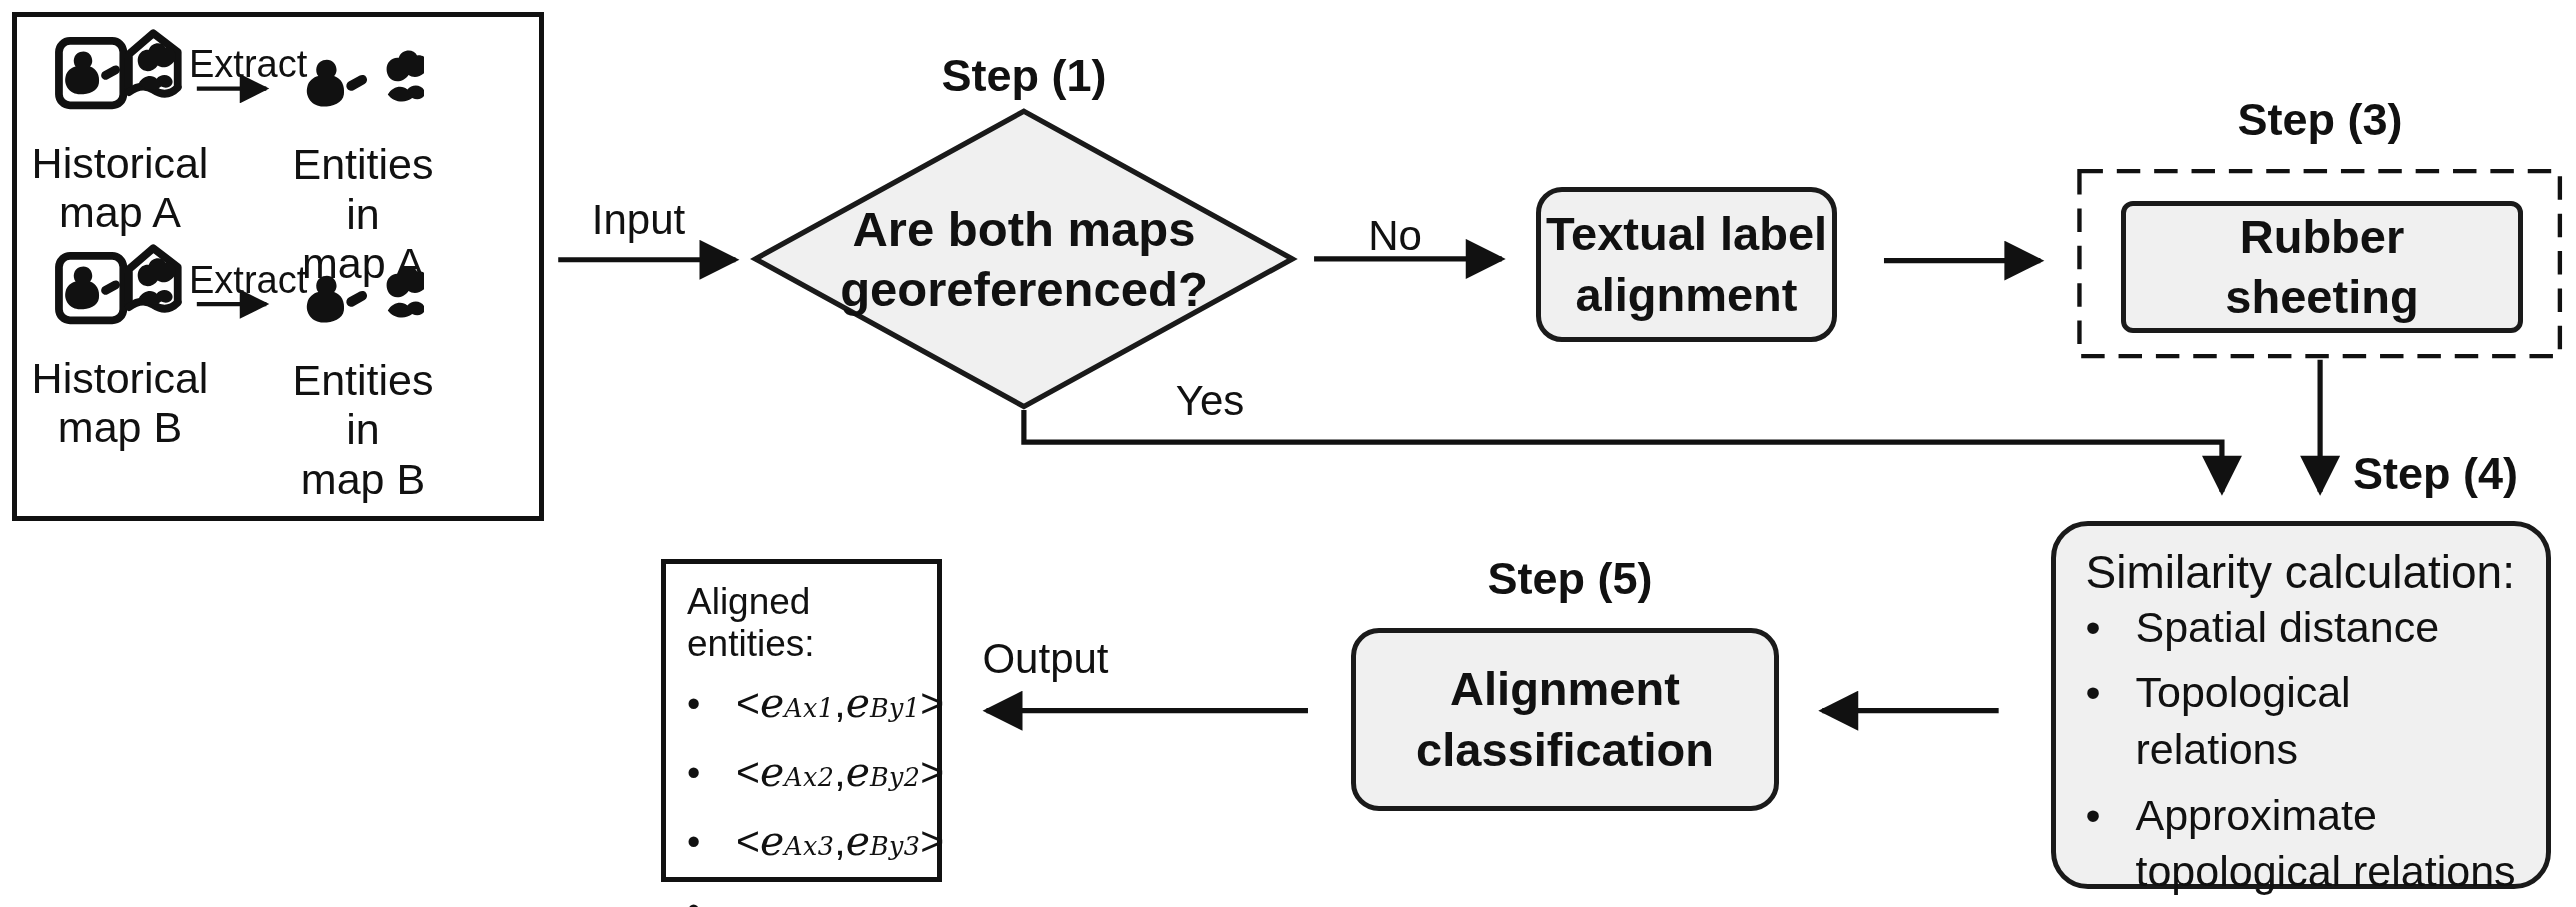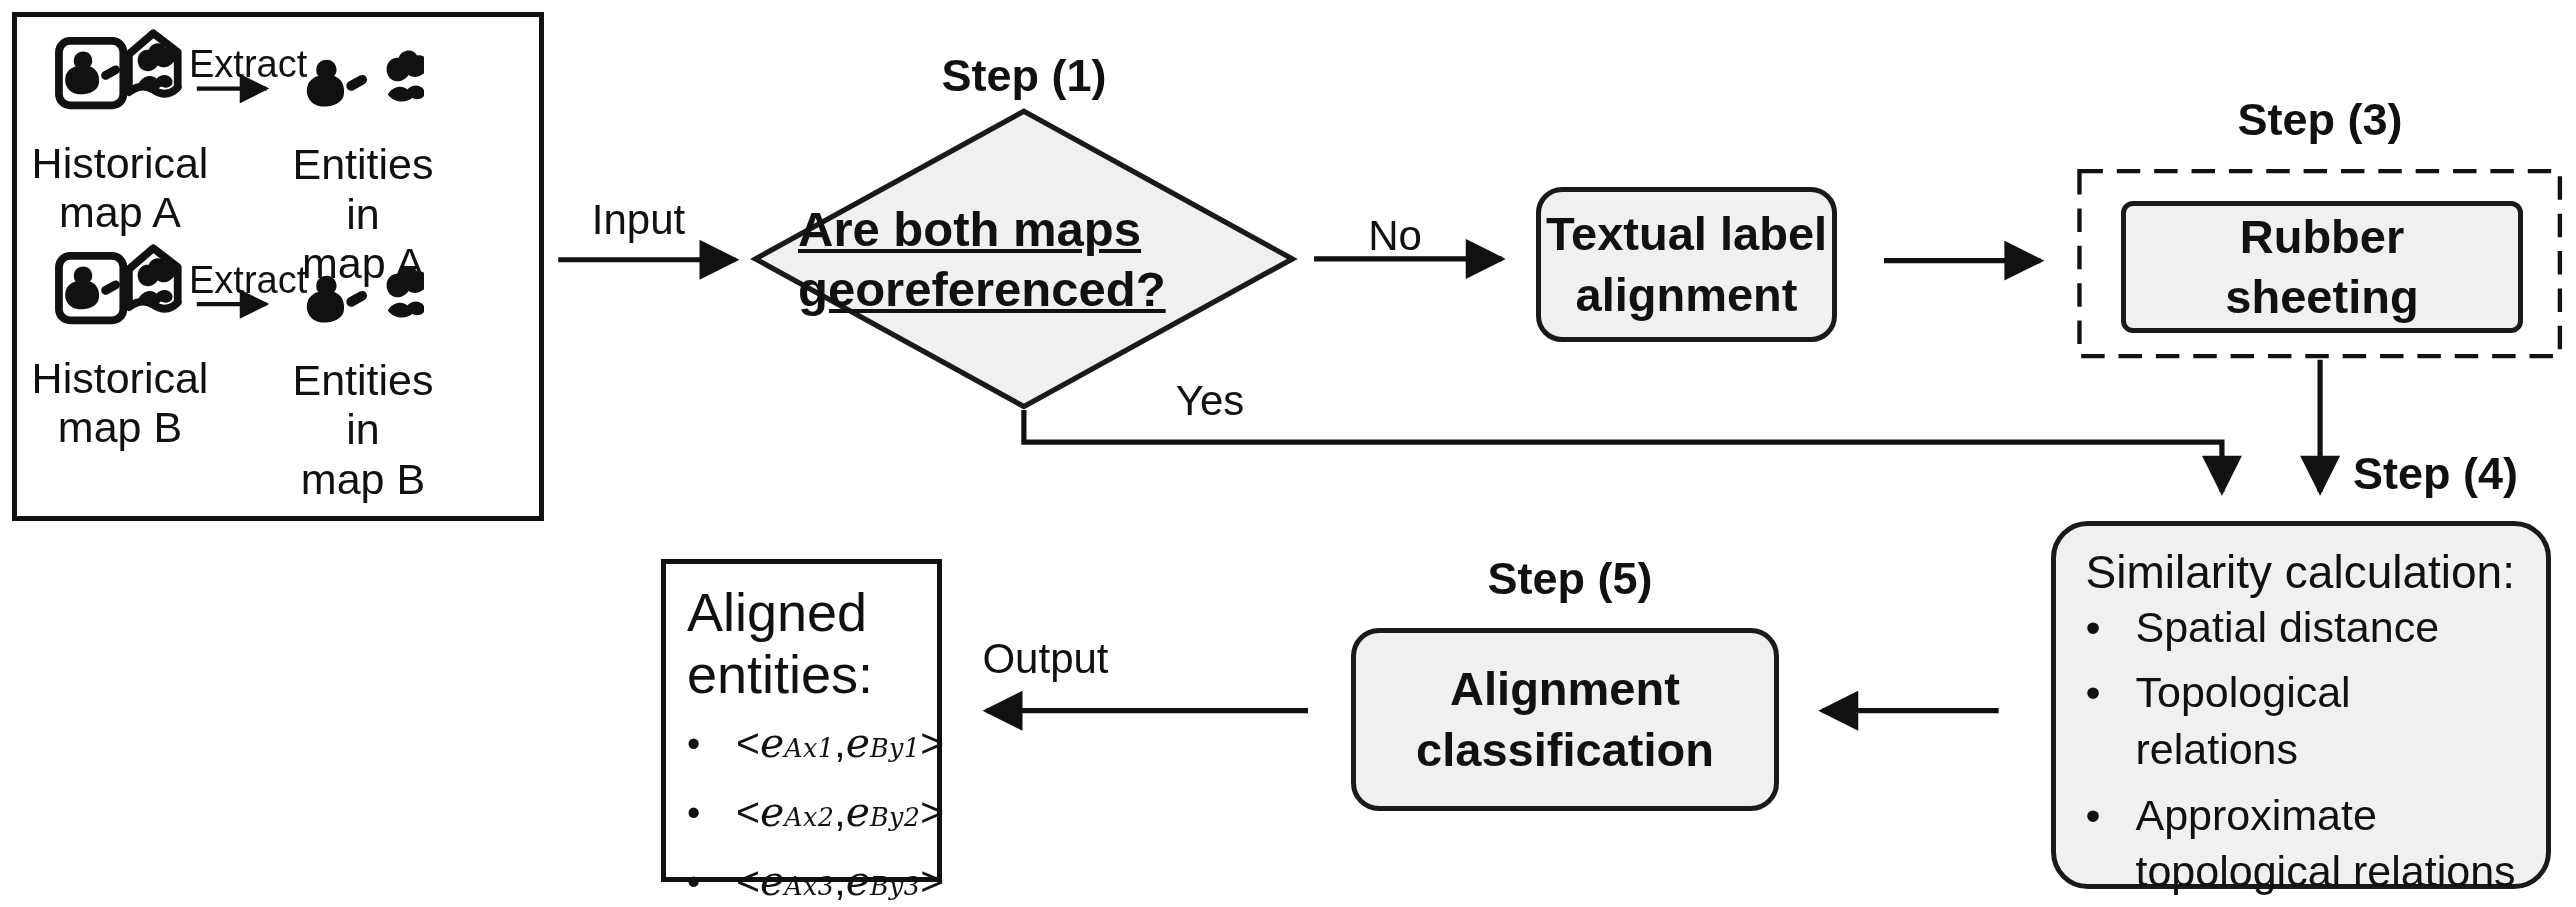--- a/index.html
+++ b/index.html
@@ -28,37 +28,37 @@
   .step-title { font-size:45px; font-weight:bold; text-align:center; white-space:nowrap; }
 
   
   .node {
     box-sizing:border-box; background:#f0f0f0; border:5.2px solid #1a1a1a;
     display:flex; align-items:center; justify-content:center;
     font-size:47px; font-weight:bold; text-align:center;
     line-height:1.28; white-space:pre-line;
   }
   .diamond-text {
-    font-size:49px; font-weight:bold; line-height:1.22;
-    white-space:pre-line; width:452px;text-decoration:underline;
+    font-size:49px; font-weight:bold; text-align:center; line-height:1.22;
+    white-space:pre-line; width:452px;
   }
   .similarity {
     left:2051px; top:521px; width:500px; height:368px;
     box-sizing:border-box; background:#f0f0f0; border:5.2px solid #1a1a1a;
     border-radius:37px; padding:19px 22.6px 0 29.5px;
   }
   .similarity .head { font-size:46px; font-weight:normal; margin-bottom:0; }
   .bullet-row { display:flex; font-size:43px; line-height:1.32; margin-bottom:8.7px; }
   .bullet-row .dot { width:50px; flex:0 0 50px; }
   .output-box {
     left:661px; top:559px; width:281px; height:323px;
     box-sizing:border-box; background:#ffffff; border:5.2px solid #111;
     padding:17.4px 8.7px 0 21px;
   }
-  .output-box .head { font-size:54px; margin-bottom:14px; }
+  .output-box .head { font-size:37px; margin-bottom:14px; }
   .pair-row { display:flex; font-size:41px; margin-bottom:21px; align-items:baseline; }
   .pair-row .dot { width:49px; flex:0 0 49px; font-size:38px; }
   .me { font-family:"DejaVu Serif", serif; font-style:italic; }
   .pair-row sub {
     font-family:"DejaVu Serif", serif; font-style:italic;
     font-size:0.62em; vertical-align:-0.28em; letter-spacing:0.4px;
   }
 </style>
 </head>
 <body>

